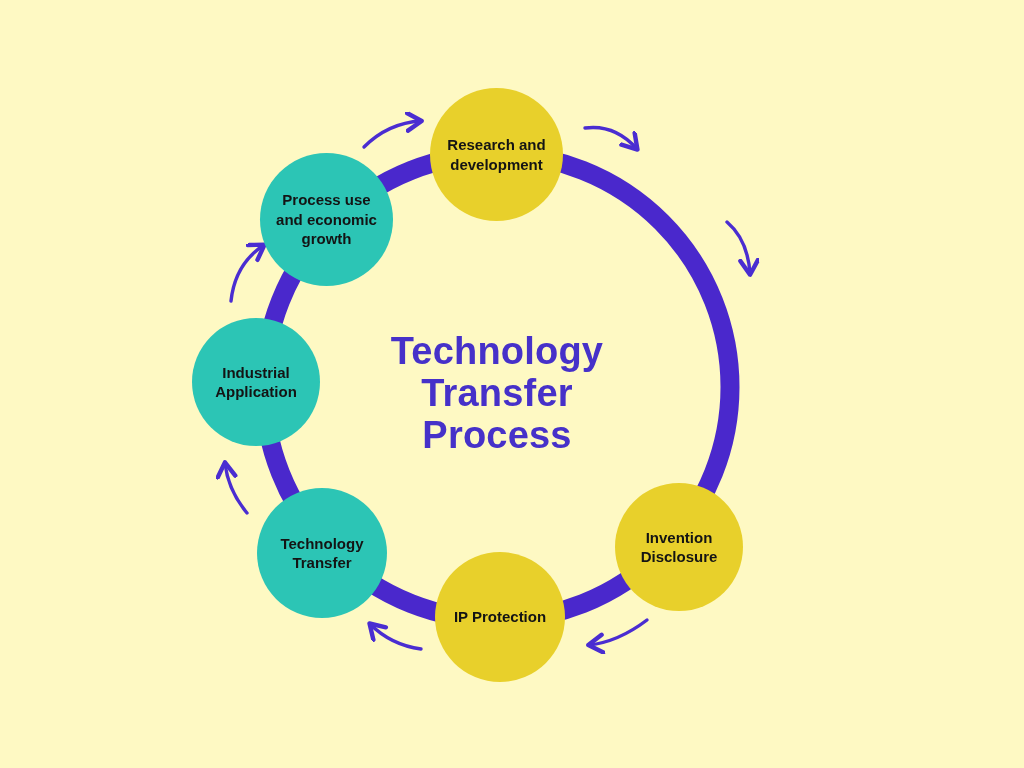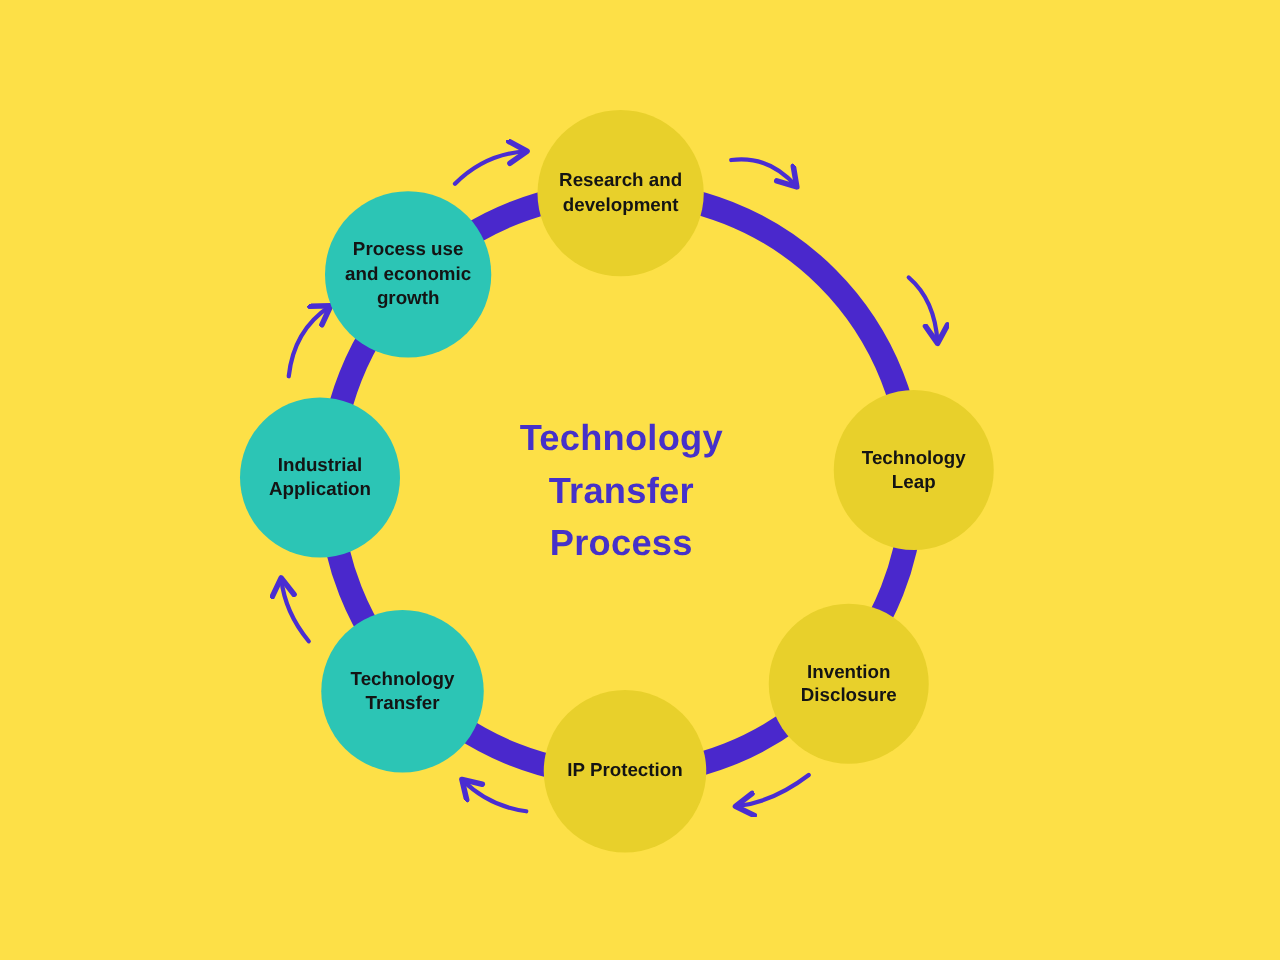--- a/index.html
+++ b/index.html
@@ -1,18 +1,18 @@
 <!DOCTYPE html>
 <html><head>
 <meta charset="utf-8">
 <style>
   html,body { margin:0; padding:0; background:#ffffff; }
   #canvas {
     position:relative; width:1024px; height:768px; overflow:hidden;
-    background:#fde047;
+    background:#fef9c3;
     font-family:"Liberation Sans", sans-serif;
   }
   #ring-svg { position:absolute; left:0; top:0; }
 
   .step {
     position:absolute; border-radius:50%;
     display:flex; align-items:center; justify-content:center;
     text-align:center;
   }
   .step-label {
@@ -26,21 +26,21 @@
   .step-0 { left:430px; top:88px;  width:133px; height:133px; } 
   .step-1 { left:667px; top:312px; width:128px; height:128px; } 
   .step-2 { left:615px; top:483px; width:128px; height:128px; } 
   .step-3 { left:435px; top:552px; width:130px; height:130px; } 
   .step-4 { left:257px; top:488px; width:130px; height:130px; } 
   .step-5 { left:192px; top:318px; width:128px; height:128px; } 
   .step-6 { left:260px; top:153px; width:133px; height:133px; } 
 
   #center-title {
     position:absolute; left:386px; top:330px; width:222px;
-    text-align:center; font-weight:800; font-size:29px; line-height:42px;
+    text-align:center; font-weight:800; font-size:38px; line-height:42px;
     color:#4631c9; letter-spacing:0.2px;
   }
 
   #logo {
     position:absolute; left:654px; top:168px; height:30px;
     display:flex; align-items:center;
     font-weight:bold; font-size:25px; letter-spacing:-0.5px; color:#23232f;
   }
   #logo .logo-part { line-height:30px; }
   #logo svg { margin:3px 0 0 0; }
@@ -66,23 +66,20 @@
       <path d="M 647 620 Q 618 642 589 645" marker-end="url(#arrowhead)"></path>
       <path d="M 421 649 Q 391 645 370 624" marker-end="url(#arrowhead)"></path>
       <path d="M 247 513 Q 228 490 225 463" marker-end="url(#arrowhead)"></path>
       <path d="M 231 301 Q 235 264 264 245" marker-end="url(#arrowhead)"></path>
     </g>
   </svg>
 
   <div class="step step-0 yellow">
     <span class="step-label">Research and development</span>
   </div>
-  <div class="step step-1 yellow">
-    <span class="step-label">Technology Leap</span>
-  </div>
   <div class="step step-3 yellow">
     <span class="step-label">IP Protection</span>
   </div>
   <div class="step step-2 yellow">
     <span class="step-label">Invention Disclosure</span>
   </div>
   <div class="step step-5 teal">
     <span class="step-label">Industrial Application</span>
   </div>
   <div class="step step-4 teal">

